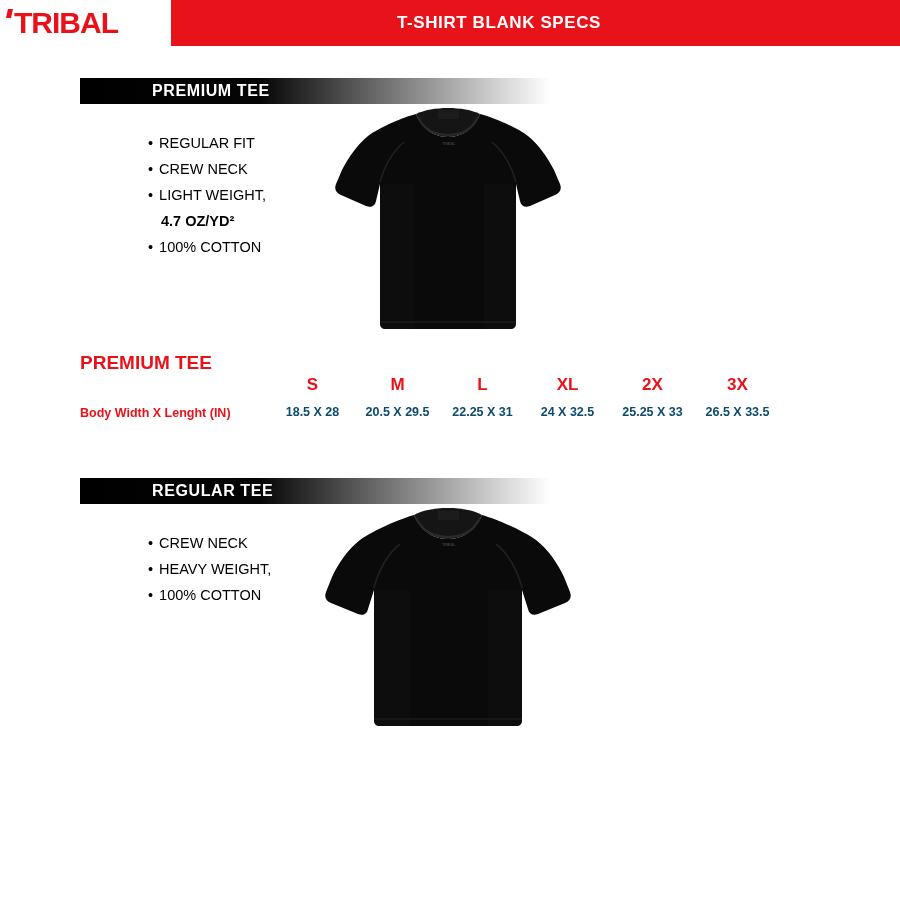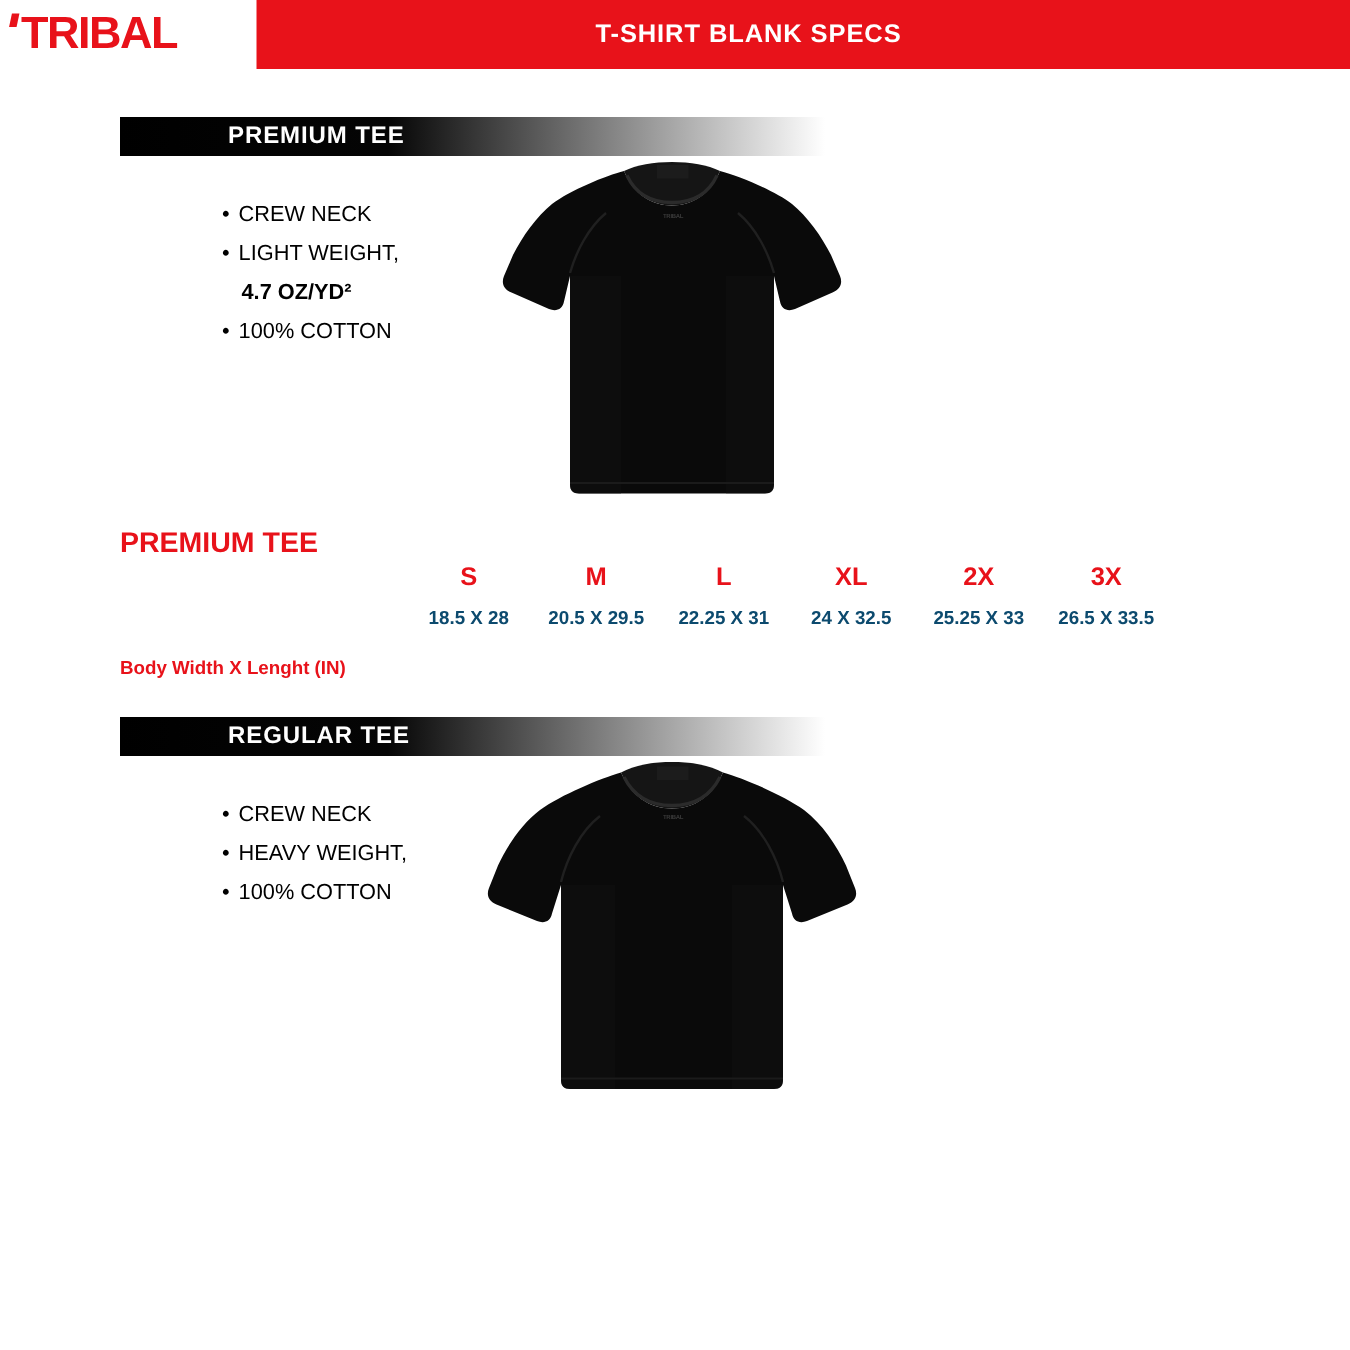--- a/index.html
+++ b/index.html
@@ -167,21 +167,20 @@
     font-weight: bold;
     font-size: 17px;
   }
   .dim-label {
     position: absolute;
     left: 0;
     top: 56px;
     color: #e8121a;
     font-weight: bold;
     font-size: 12.5px;
-    margin-top: 32px;
   }
   .dim-row {
     position: absolute;
     left: 190px;
     top: 55px;
     width: 510px;
     display: flex;
   }
   .dim-row .cell {
     flex: 1;
@@ -203,20 +202,21 @@
   <div class="header-title">T-SHIRT BLANK SPECS</div>
 </div>
 
 <div class="section" id="section-premium">
 
   <div class="banner">
     <span class="banner-label">PREMIUM TEE</span>
   </div>
 
   <div class="bullets">
+    <div class="bullet"><span class="dot">•</span><span>REGULAR FIT</span></div>
     <div class="bullet"><span class="dot">•</span><span>CREW NECK</span></div>
     <div class="bullet bold"><span class="dot">•</span><span>LIGHT WEIGHT,</span></div>
     <div class="bullet sub"><span>4.7 OZ/YD²</span></div>
     <div class="bullet"><span class="dot">•</span><span>100% COTTON</span></div>
   </div>
 
   <div class="shirt">
     <svg width="260" height="250" viewBox="0 0 260 250" xmlns="http://www.w3.org/2000/svg">
 
       <path d="M98 6 C86 9 62 19 50 28 C40 36 30 50 24 62 L18 76 C16 81 18 85 23 87 L48 98 C53 100 57 98 58 93 L62 76 L62 215 C62 219 64 221 68 221 L192 221 C196 221 198 219 198 215 L198 76 L202 93 C203 98 207 100 212 98 L237 87 C242 85 244 81 242 76 L236 62 C230 50 220 36 210 28 C198 19 174 9 162 6 C156 21 144 29 130 29 C116 29 104 21 98 6 Z" fill="#0a0a0a"></path>

